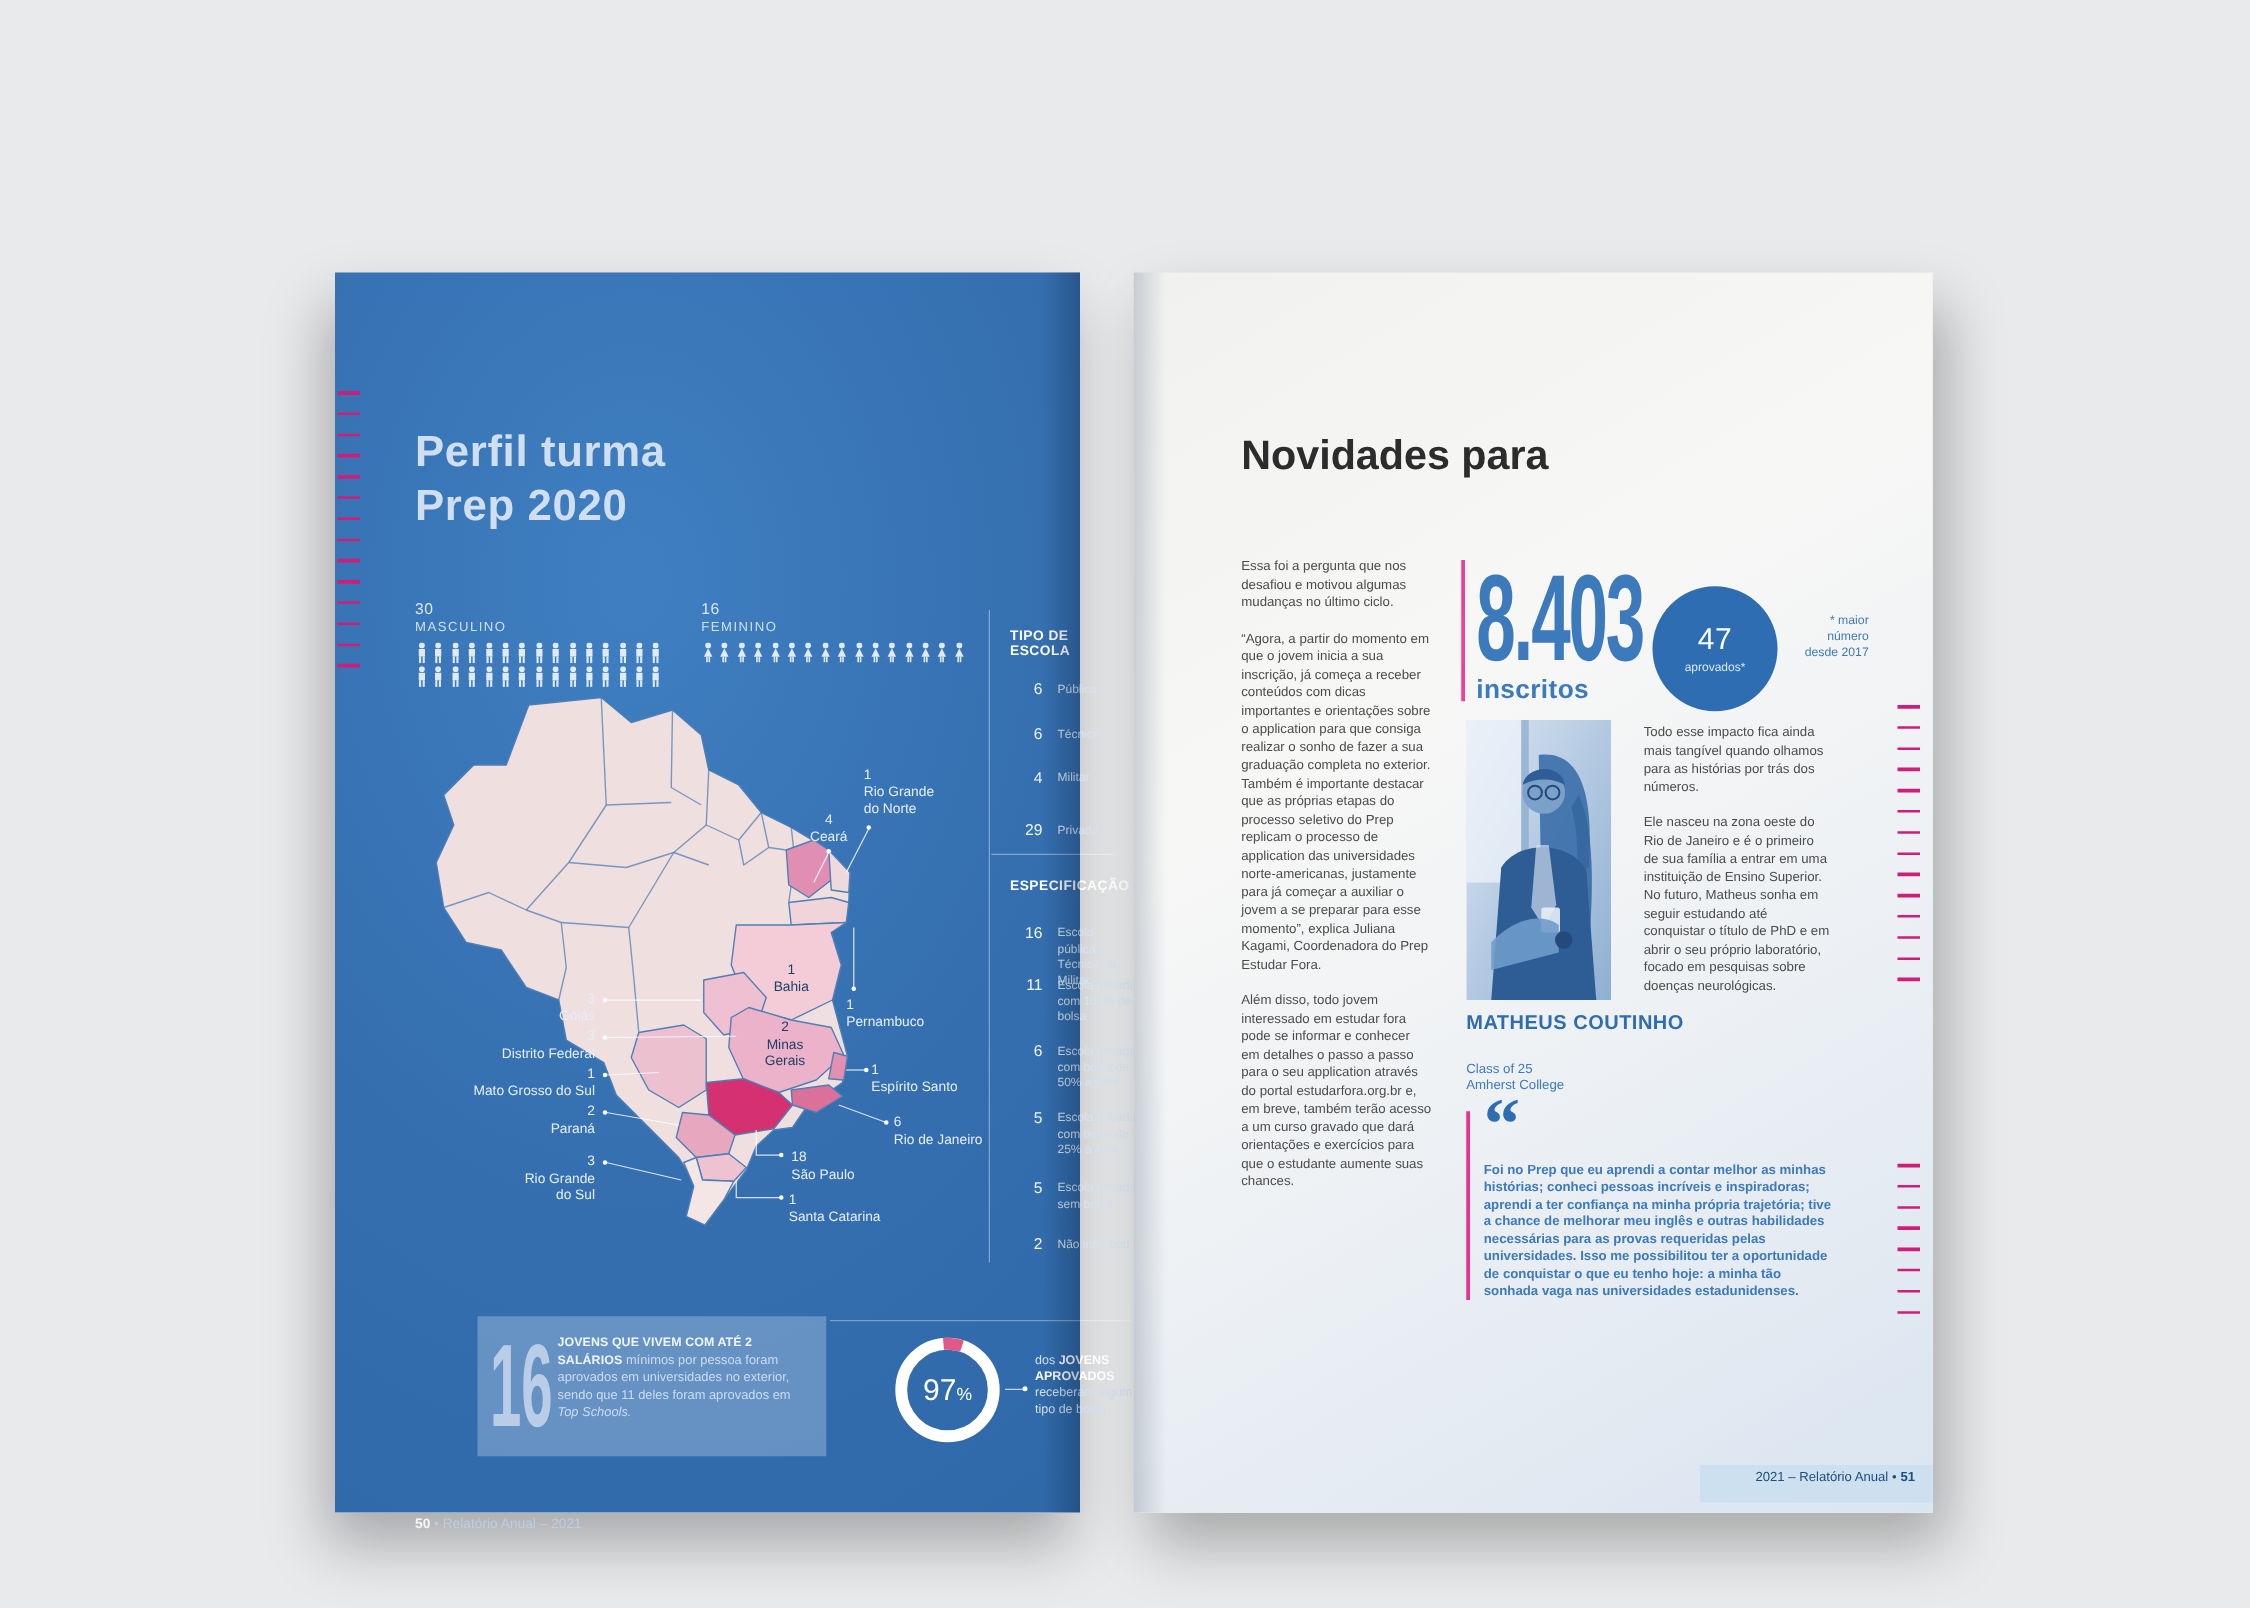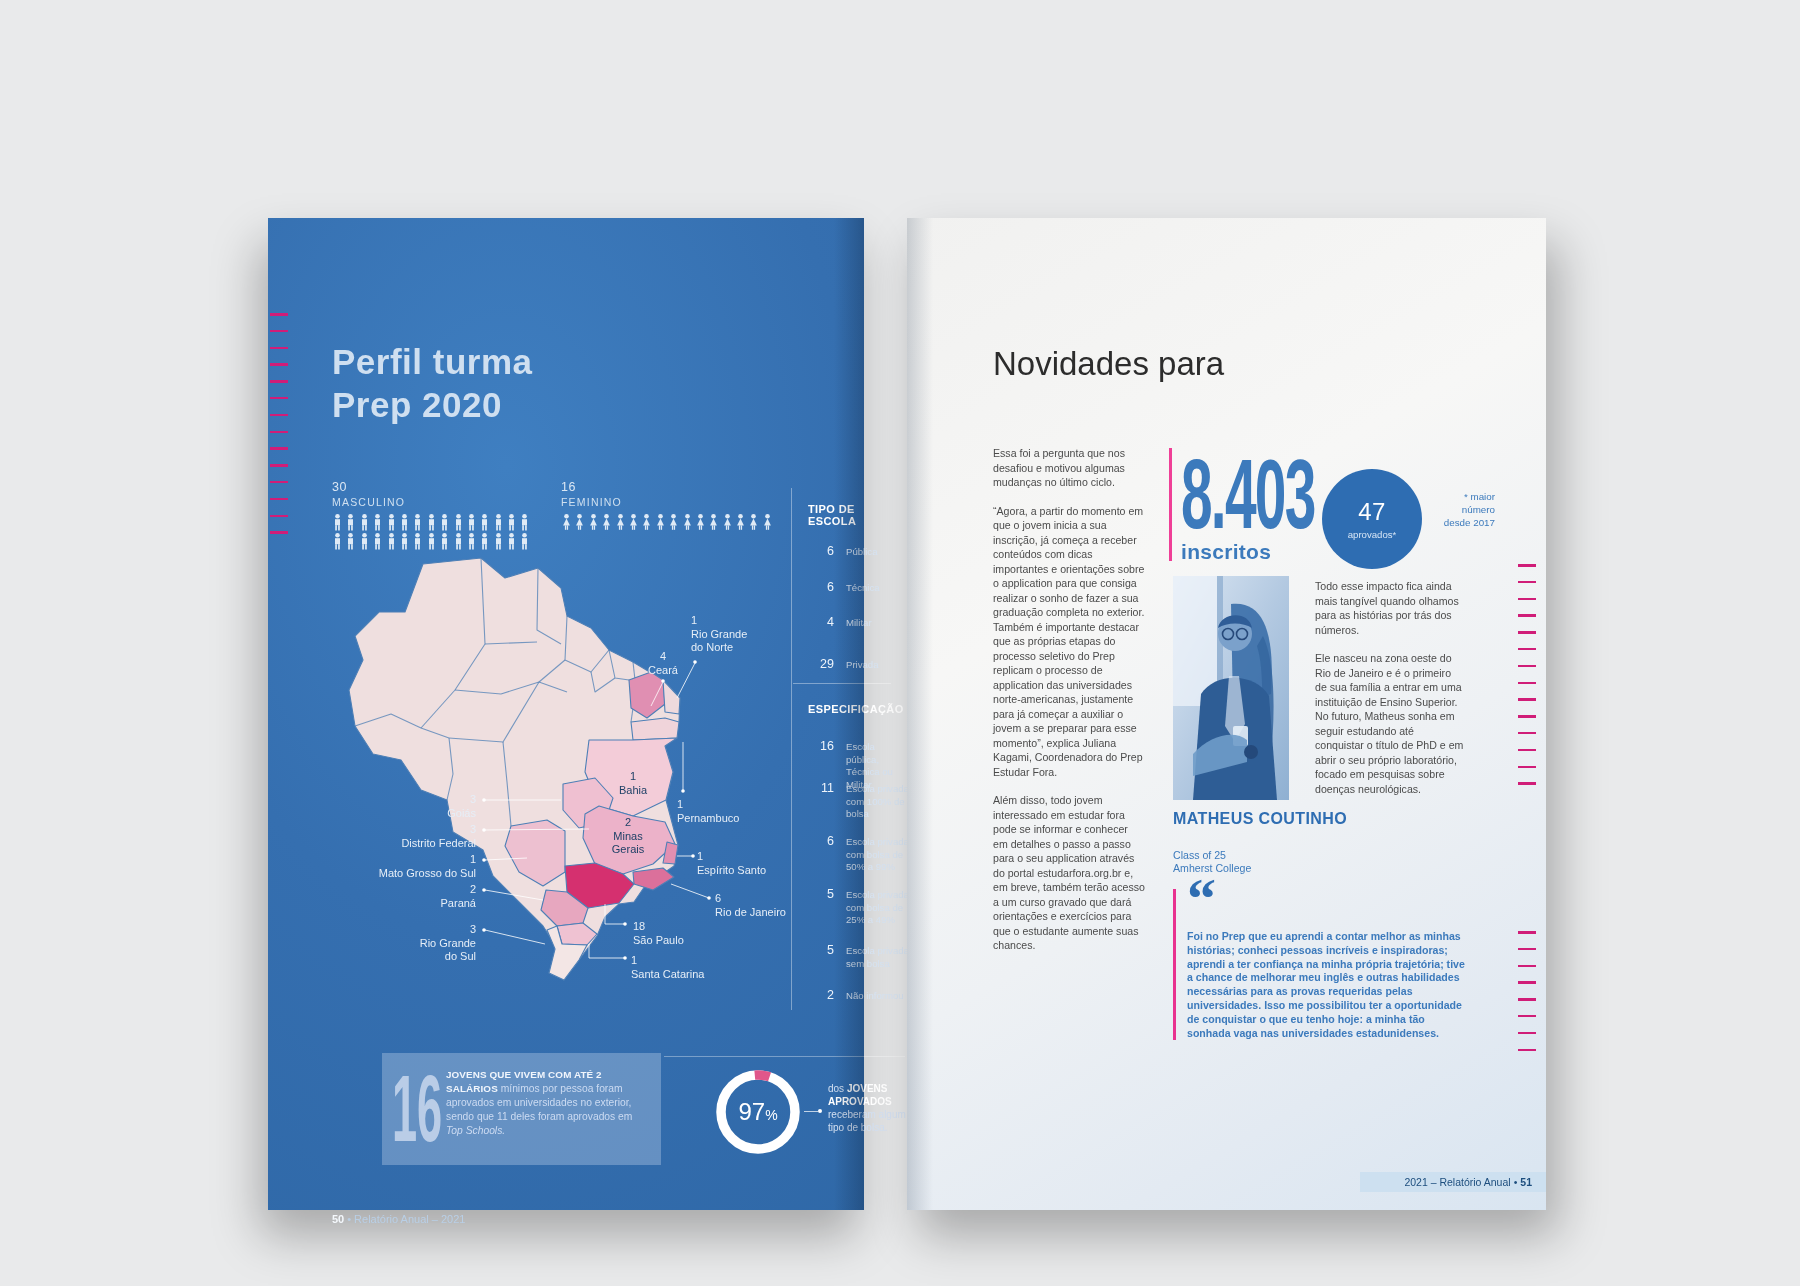--- a/index.html
+++ b/index.html
@@ -61,21 +61,21 @@
   .donut-text{font-size:24px;fill:#ffffff;}
   .donut-pct{font-size:14px;}
   .donut-link{left:536px;top:893px;width:14px;height:1px;background:rgba(255,255,255,.7);}
   .donut-dot{left:550px;top:891px;width:4px;height:4px;border-radius:50%;background:#fff;}
   .donut-cap{left:560px;top:864px;width:86px;font-size:10px;line-height:13px;color:#d3e0f2;}
   .donut-cap b{color:#ffffff;}
   .lp-footer{left:64px;top:957px;font-size:11px;color:#b9cfe6;margin-top:38px;}
   .lp-footer .pg{font-weight:bold;color:#f4f8fc;}
 
   
-  .rp-title{left:86px;top:126px;font-size:33px;line-height:40px;font-weight:normal;color:#2c2c2c;}
+  .rp-title{left:86px;top:126px;font-size:33px;line-height:40px;font-weight:bold;color:#2c2c2c;}
   .body-col{font-size:10.6px;line-height:14.5px;color:#4b4b4b;}
   .body-col p{margin:0 0 14px 0;}
   .col1{left:86px;top:228px;width:152px;}
   .col2{left:408px;top:361px;width:150px;}
   .pink-rule{left:262px;top:230px;width:2.5px;height:113px;background:#ef3f97;}
   .big-number{left:274px;top:226px;font-size:98px;line-height:100px;font-weight:bold;color:#3c7abc;
     transform:scaleX(.58);transform-origin:left top;letter-spacing:-3px;}
   .inscritos{left:274px;top:322px;font-size:21px;font-weight:bold;color:#3c7abc;letter-spacing:.3px;}
   .circle47{left:415px;top:251px;width:100px;height:100px;border-radius:50%;background:#2e6db2;
     display:flex;flex-direction:column;align-items:center;justify-content:center;}
@@ -84,21 +84,21 @@
   .note47{left:506px;top:272px;width:82px;text-align:right;font-size:9.8px;line-height:13px;color:#3c7abc;}
   .photo{left:266px;top:358px;width:116px;height:224px;overflow:hidden;}
   .cap-name{left:266px;top:592px;font-size:16px;font-weight:bold;color:#2e6db2;letter-spacing:.4px;}
   .cap-college{left:266px;top:612px;font-size:10.6px;color:#3c7abc;margin-top:32px;}
   .cap-class{left:266px;top:631px;font-size:10.6px;color:#3c7abc;}
   .quote-border{left:266px;top:671px;width:2.5px;height:151px;background:#e8328f;}
   .quote-mark{left:280px;top:652px;font-size:58px;line-height:58px;font-weight:bold;color:#2e6db2;
     font-family:"Liberation Serif", serif;}
   .quote-text{left:280px;top:712px;width:280px;font-size:10.6px;line-height:13.8px;
     font-weight:bold;color:#3c7abc;}
-  .rp-footer-band{left:453px;top:954px;width:186px;height:20px;background:#cde0f0;}
+  .rp-footer-band{left:453px;top:954px;width:186px;height:30px;background:#cde0f0;}
   .rp-footer{position:absolute;right:14px;top:0;line-height:21px;font-size:10.5px;color:#1d4e7e;}
   .rp-footer .pg{font-weight:bold;}
   .dash-col-r{right:10px;}
   .sep{margin:0 3px;}
 </style>
 </head>
 <body>
 
 <div class="spread">
 

